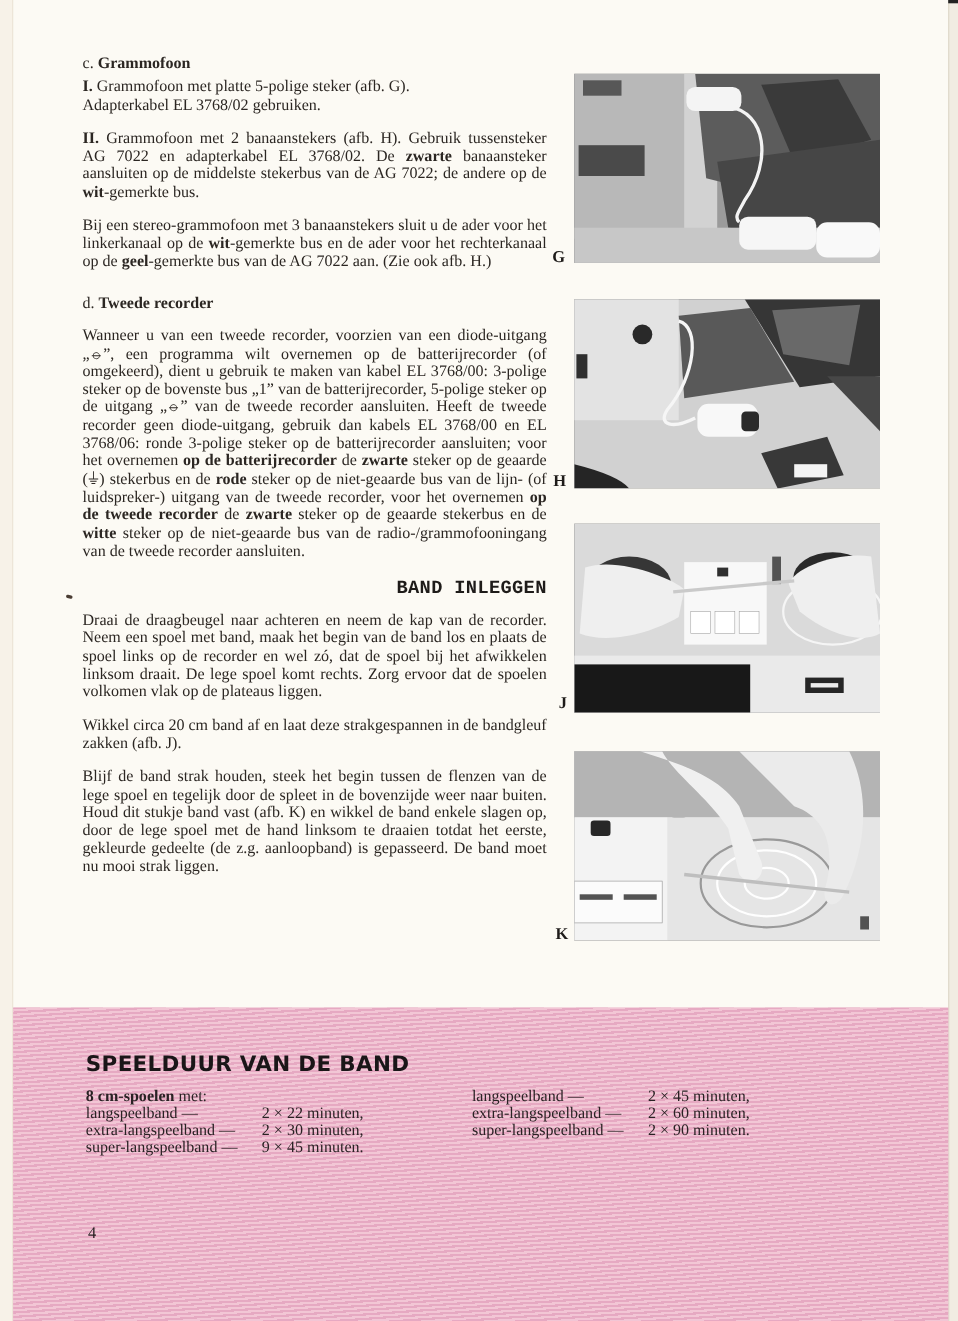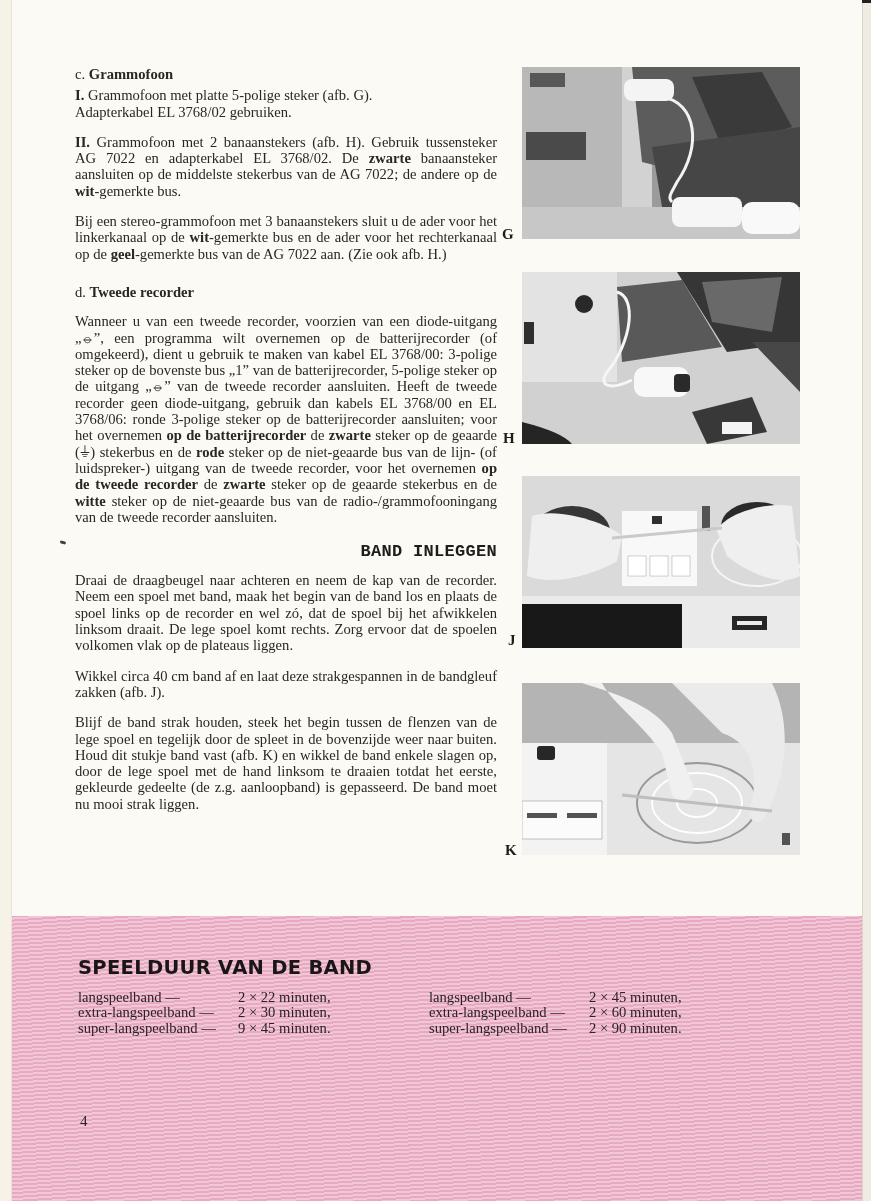--- a/index.html
+++ b/index.html
@@ -21,21 +21,21 @@
     .left-edge {
       position: absolute; left: 0; top: 0; width: 12px; height: 1201px;
       background: #f7f2e8; border-right: 1px solid #ebe4d6;
     }
     .top-mark {
       position: absolute; left: 862px; top: 0; width: 9px; height: 3px; background: #222;
     }
 
     
     .col {
-      position: absolute; left: 75px; top: 66px; width: 422px;
+      position: absolute; left: 75px; top: 50px; width: 422px;
       font-size: 14.6px; line-height: 16.3px; text-align: justify;
     }
     .col p { margin-bottom: 14px; }
     .col .subhead { margin-bottom: 5px; }
     .col b { font-weight: bold; }
     .sec-d { margin-top: 22px; }
     .sec-d .subhead { margin-bottom: 13px; }
     h2.band-title {
       font-family: Liberation Mono, monospace;
       font-weight: bold; font-size: 17px; letter-spacing: 0.3px;
@@ -130,21 +130,21 @@
       <b>Tweede recorder</b>
     </p>
     <p>
       <span>Wanneer u van een tweede recorder, voorzien van een diode-uitgang „⦵”, een programma wilt overnemen op de batterijrecorder (of omgekeerd), dient u gebruik te maken van kabel EL 3768/00: 3-polige steker op de bovenste bus „1” van de batterijrecorder, 5-polige steker op de uitgang „⦵” van de tweede recorder aansluiten. Heeft de tweede recorder geen diode-uitgang, gebruik dan kabels EL 3768/00 en EL 3768/06: ronde 3-polige steker op de batterijrecorder aansluiten; voor het overnemen </span><b>op de batterijrecorder</b><span> de </span><b>zwarte</b><span> steker op de geaarde (⏚) stekerbus en de </span><b>rode</b><span> steker op de niet-geaarde bus van de lijn- (of luidspreker-) uitgang van de tweede recorder, voor het overnemen </span><b>op de tweede recorder</b><span> de </span><b>zwarte</b><span> steker op de geaarde stekerbus en de </span><b>witte</b><span> steker op de niet-geaarde bus van de radio-/grammofooningang van de tweede recorder aansluiten.</span>
     </p>
   </section>
 
   <section>
     <h2 class="band-title">BAND INLEGGEN</h2>
     <p>Draai de draagbeugel naar achteren en neem de kap van de recorder. Neem een spoel met band, maak het begin van de band los en plaats de spoel links op de recorder en wel zó, dat de spoel bij het afwikkelen linksom draait. De lege spoel komt rechts. Zorg ervoor dat de spoelen volkomen vlak op de plateaus liggen.</p>
-    <p>Wikkel circa 40 cm band af en laat deze strakgespannen in de bandgleuf zakken (afb. J).</p>
+    <p>Wikkel circa 20 cm band af en laat deze strakgespannen in de bandgleuf zakken (afb. J).</p>
     <p>Blijf de band strak houden, steek het begin tussen de flenzen van de lege spoel en tegelijk door de spleet in de bovenzijde weer naar buiten. Houd dit stukje band vast (afb. K) en wikkel de band enkele slagen op, door de lege spoel met de hand linksom te draaien totdat het eerste, gekleurde gedeelte (de z.g. aanloopband) is gepasseerd. De band moet nu mooi strak liggen.</p>
   </section>
 </div>
 
 <div class="bullet-mark"></div>
 
 <div class="photo" id="photo-g">
   <svg viewBox="0 0 278 172" preserveAspectRatio="none">
     <rect width="278" height="172" fill="#9b9a96"></rect>
     <rect x="0" y="0" width="110" height="150" fill="#b7b5b0"></rect>
@@ -228,20 +228,23 @@
 </div>
 <span class="fig-label" id="label-k">K</span>
 
 <div class="pink"></div>
 
 <div class="pink-content">
   <h2 class="speel-title">SPEELDUUR VAN DE BAND</h2>
 
   <div class="speel-cols">
     <div class="speel-col">
+      <div class="col-head">
+        <b>8 cm-spoelen</b><span> met:</span>
+      </div>
       <div class="row">
         <span class="type">langspeelband —</span>
         <span class="dur">2 × 22 minuten,</span>
       </div>
       <div class="row">
         <span class="type">extra-langspeelband —</span>
         <span class="dur">2 × 30 minuten,</span>
       </div>
       <div class="row">
         <span class="type">super-langspeelband —</span>

